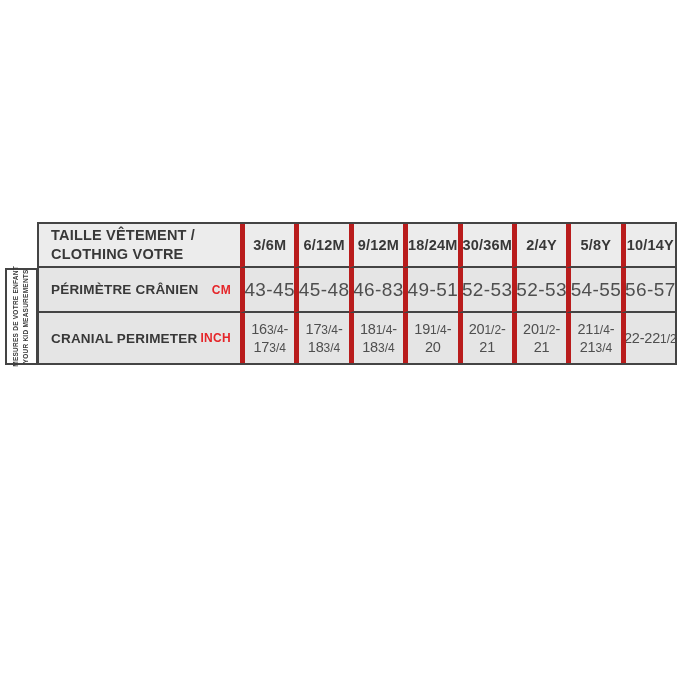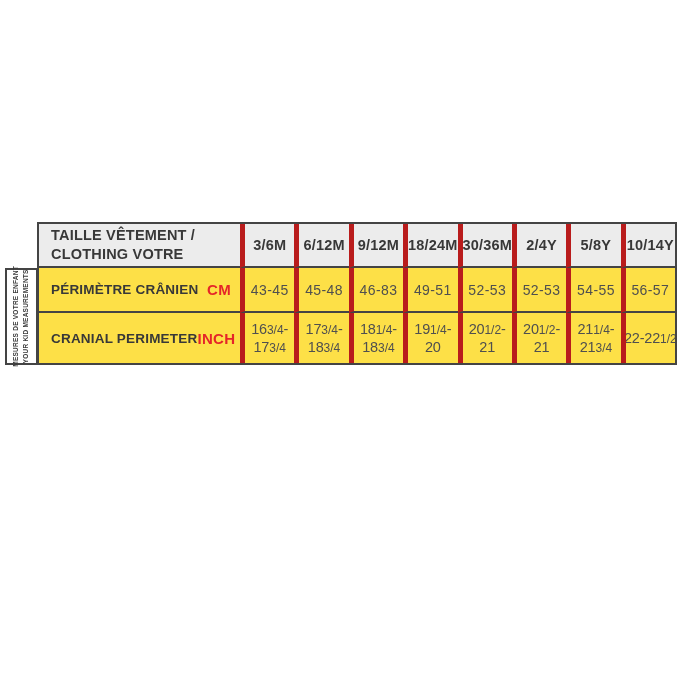--- a/index.html
+++ b/index.html
@@ -15,21 +15,21 @@
   
   .size-table{
     position:absolute;
     left:37px; top:222px;
     width:640px; height:143px;
     box-sizing:border-box;
     border:2px solid #444444;
     display:grid;
     grid-template-columns:201px repeat(8, 1fr);
     grid-template-rows:44px 45px 1fr;
-    background:#fde047;
+    background:#e5e5e5;
   }
   .cell{
     box-sizing:border-box;
     display:flex;
     align-items:center;
     justify-content:center;
     overflow:hidden;
   }
   .cell.vline{border-left:5px solid #b91c1c;}
   .hdr{
@@ -52,26 +52,26 @@
     padding:0 9px 0 12px;
     color:#383838;
     font-weight:bold;
     font-size:13.5px;
     letter-spacing:.2px;
     white-space:nowrap;
   }
   .unit{
     color:#e52529;
     font-weight:bold;
-    font-size:15px;
+    font-size:12px;
     letter-spacing:.3px;
   }
   .val{
     color:#4f4f4f;
-    font-size:14px;
+    font-size:19px;
     font-weight:normal;
     letter-spacing:.4px;
     white-space:nowrap;
   }
   .inch-cell{flex-direction:column;line-height:1.25;}
   .inch-line{
     color:#4f4f4f;
     font-size:14.5px;
     letter-spacing:-.2px;
     white-space:nowrap;

